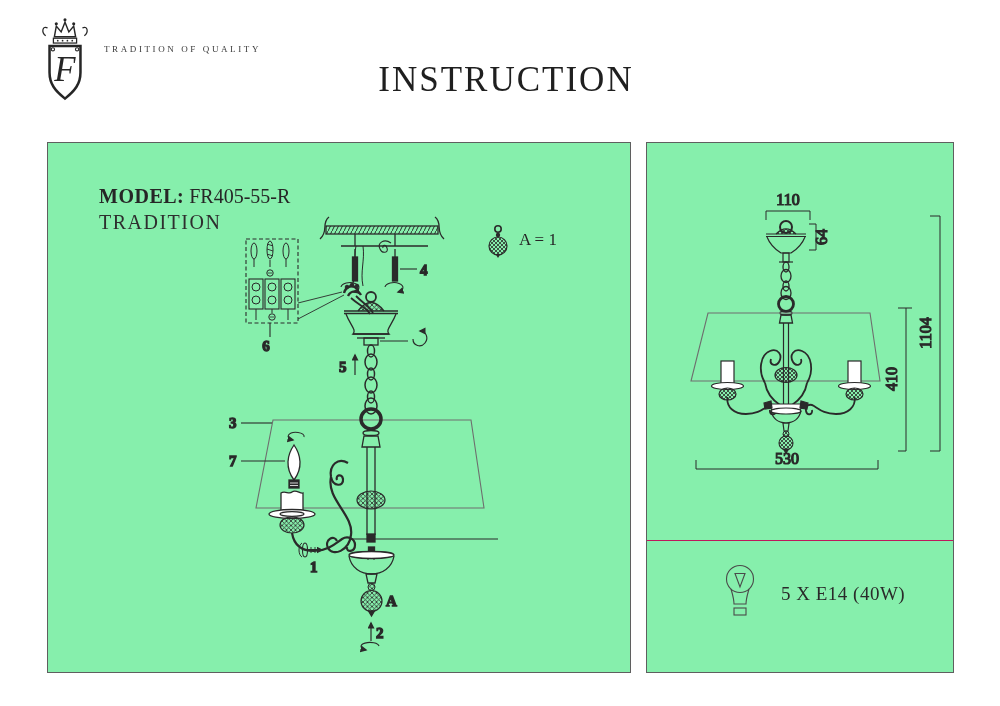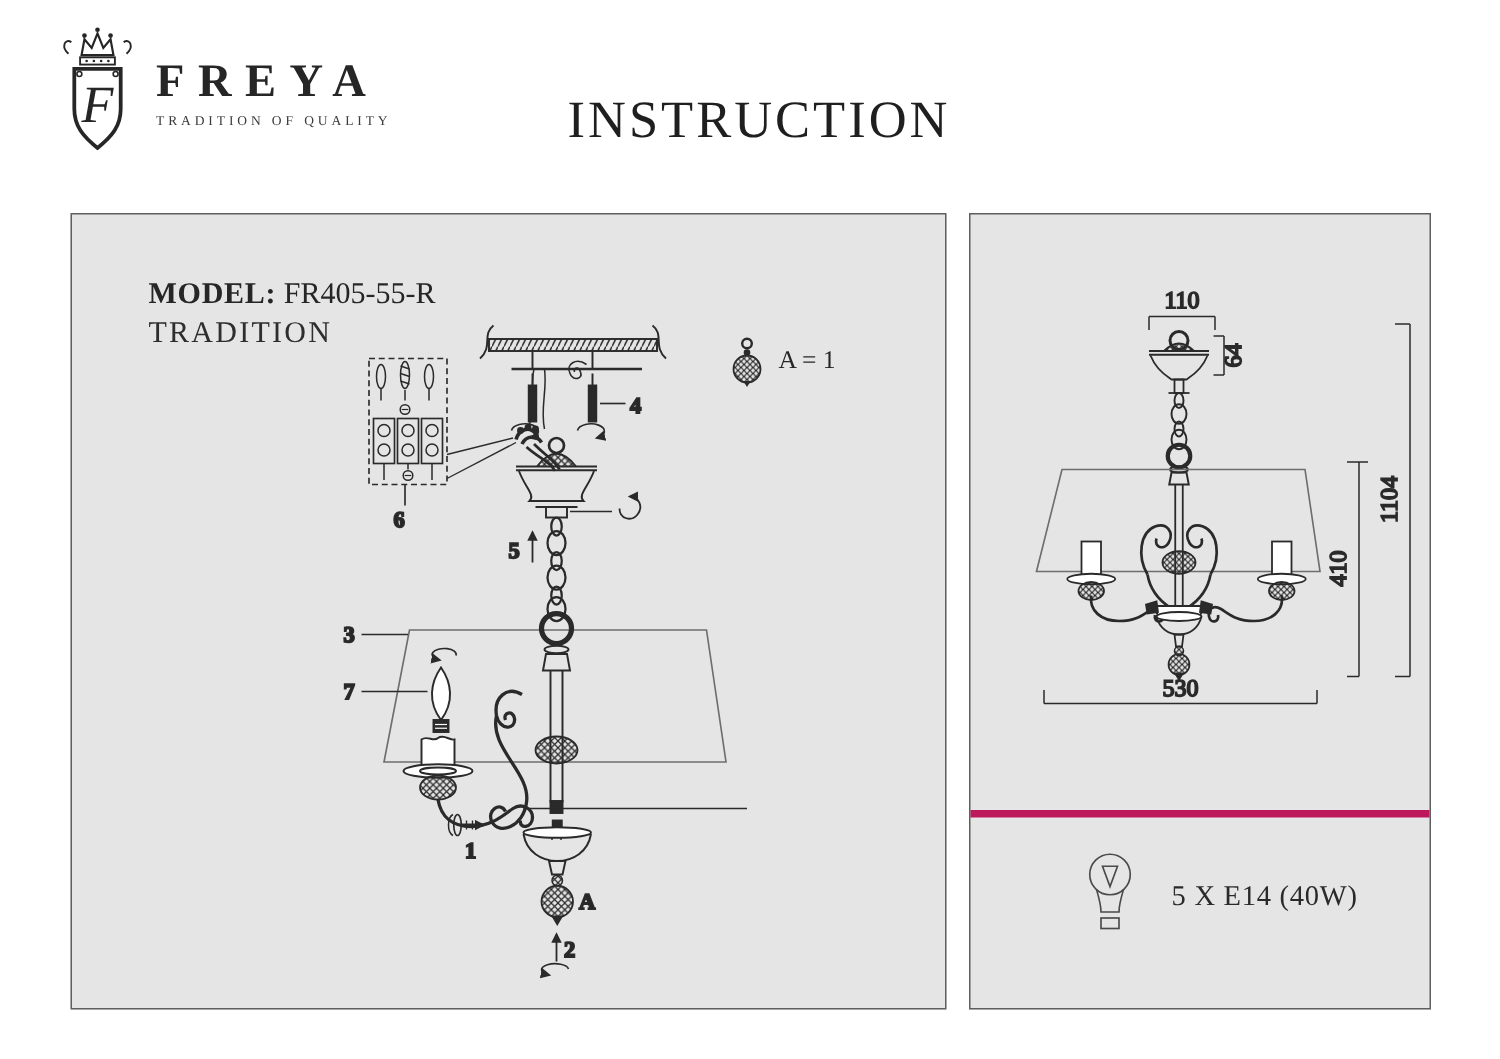--- a/index.html
+++ b/index.html
@@ -6,31 +6,31 @@
   .page{position:relative;width:1000px;height:706px;background:#ffffff;
         font-family:"Liberation Serif",serif;color:#2a2a2a;overflow:hidden;}
   
   .logo{position:absolute;left:36px;top:12px;display:flex;align-items:flex-start;}
   .logo-text{margin-left:10px;margin-top:26px;}
   .brand-name{font-size:31px;font-weight:bold;letter-spacing:9px;color:#262626;line-height:1;}
   .brand-tagline{font-size:9px;letter-spacing:2.6px;color:#3a3a3a;margin-top:6px;}
   .page-title{position:absolute;left:0;right:0;top:60px;text-align:center;
               font-size:35px;letter-spacing:2px;color:#1f1f1f;padding-left:12px;}
   
-  .panel{position:absolute;border:1px solid #5f5f5f;background:#e5e5e5;}
+  .panel{position:absolute;border:1px solid #5f5f5f;background:#86efac;}
   .panel-left{left:47px;top:142px;width:582px;height:529px;}
   .panel-right{left:646px;top:142px;width:306px;height:529px;}
   .model-line{position:absolute;left:51px;top:42px;font-size:20px;color:#262626;}
   .model-label{font-weight:bold;letter-spacing:0.5px;}
   .product-type{position:absolute;left:51px;top:68px;font-size:20px;letter-spacing:1.5px;color:#2e2e2e;}
   .crystal-note{position:absolute;left:438px;top:78px;display:flex;align-items:center;gap:9px;}
   .crystal-note-text{font-size:17px;color:#262626;}
   .assembly-svg,.dim-svg{position:absolute;left:0;top:0;}
   .dim-section{position:absolute;left:17px;top:0;width:100%;height:397px;}
-  .spec-section{position:absolute;left:0;top:397px;width:100%;height:132px;border-top:5px solid #be185d;}
+  .spec-section{position:absolute;left:0;top:397px;width:100%;height:132px;border-top:1px solid #be185d;}
   .spec-row{position:absolute;left:76px;top:22px;display:flex;align-items:center;gap:24px;}
   .bulb-spec{font-size:19px;color:#2a2a2a;letter-spacing:0.5px;}
   .website{position:absolute;left:0;right:0;top:100px;text-align:center;
            font-size:10px;letter-spacing:2px;color:#3a3a3a;}
   svg text{font-family:"Liberation Serif",serif;fill:#262626;}
   svg .num{font-size:15px;font-weight:bold;}
   svg .dim{font-size:16px;}
 </style>
 </head>
 <body>
@@ -51,21 +51,20 @@
         <circle cx="27.5" cy="28" r="0.9" fill="#262626" stroke="none"></circle>
         <circle cx="32.5" cy="28" r="0.9" fill="#262626" stroke="none"></circle>
         <circle cx="37.5" cy="28" r="0.9" fill="#262626" stroke="none"></circle>
         <path d="M 14,33.5 L 46,33.5 L 46,61 C 46,73 40,80 30,88 C 20,80 14,73 14,61 Z" stroke-width="2.6"></path>
         <circle cx="17.5" cy="37" r="1.7" stroke-width="1.1"></circle>
         <circle cx="42.5" cy="37" r="1.7" stroke-width="1.1"></circle>
       </g>
       <text x="30" y="70" text-anchor="middle" font-size="36" font-style="italic">F</text>
     </svg>
     <div class="logo-text">
-      <div class="brand-name">FREYA</div>
       <div class="brand-tagline">TRADITION OF QUALITY</div>
     </div>
   </div>
 
   <h1 class="page-title" style="margin:0;font-weight:normal">INSTRUCTION</h1>
 
   <section class="panel panel-left">
 
     <div class="model-line">
       <span class="model-label">MODEL:</span>

